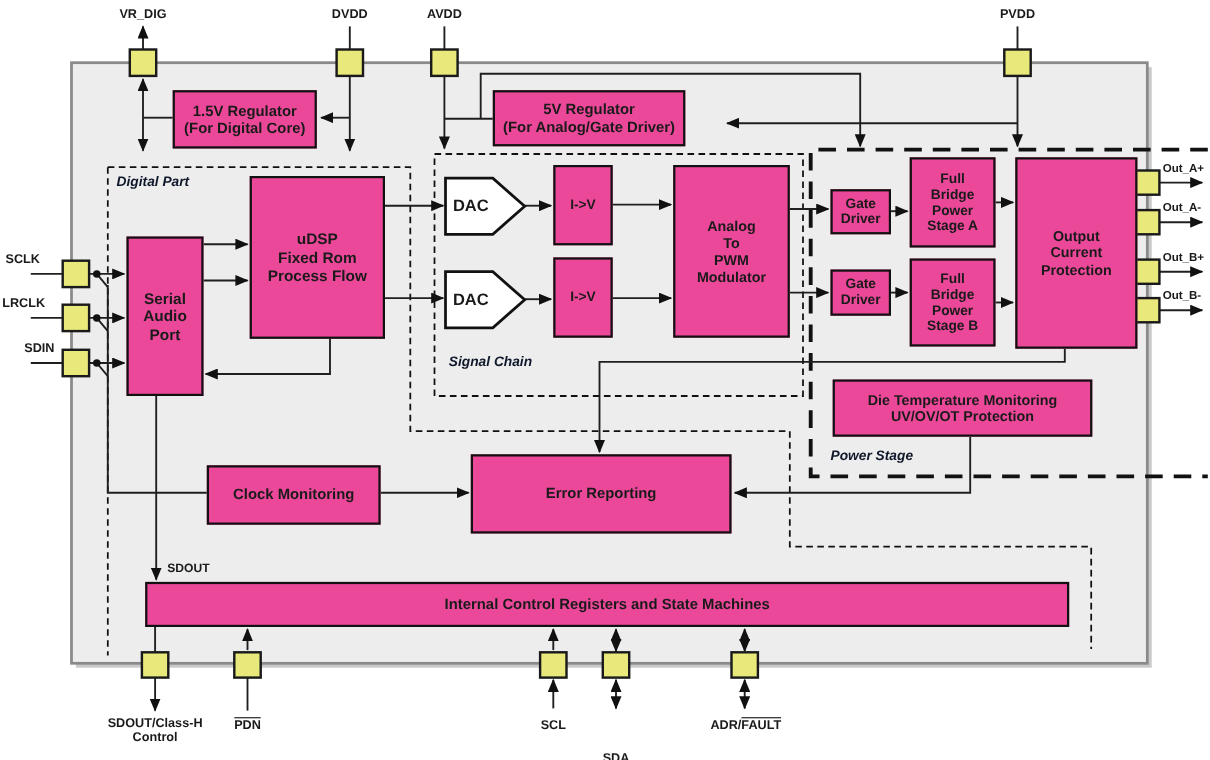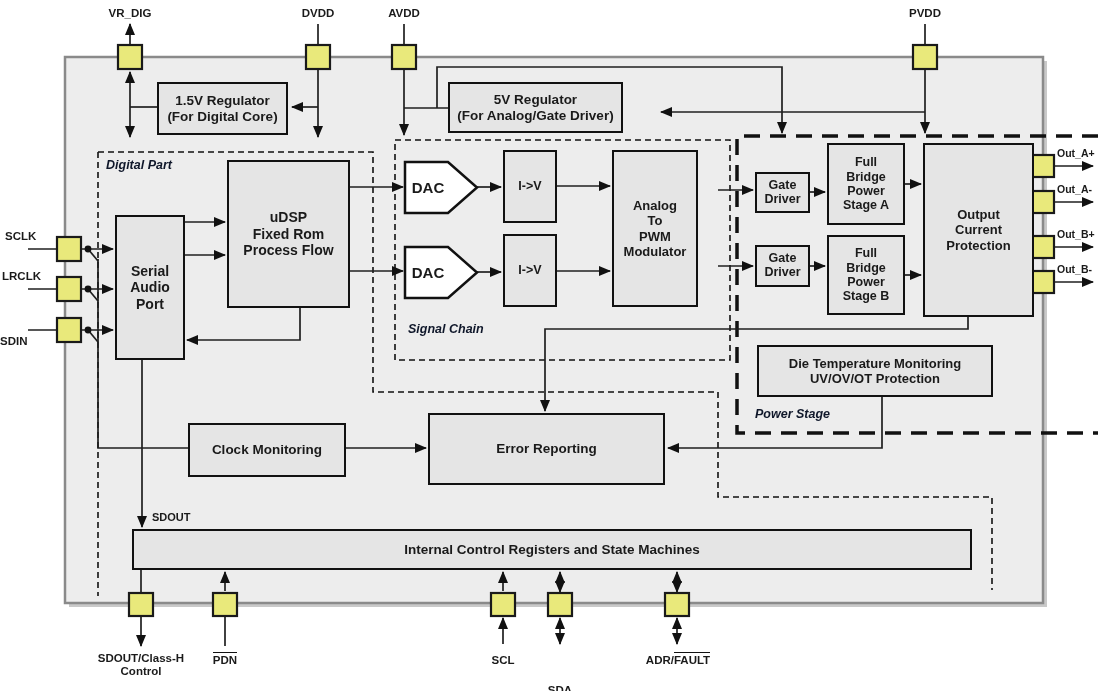--- a/index.html
+++ b/index.html
@@ -1,19 +1,19 @@
 <!DOCTYPE html>
 <html><head>
 <meta charset="utf-8">
 <style>
   html,body{margin:0;padding:0;background:#fff;}
   #stage{position:relative;width:1100px;height:691px;background:#fff;overflow:hidden;
          font-family:"Liberation Sans","DejaVu Sans",sans-serif;color:#1a1a1a;}
   #wires{position:absolute;left:0;top:0;z-index:1;}
-  .blk{position:absolute;z-index:3;background:#e5e5e5;border:2.5px solid #111;
+  .blk{position:absolute;z-index:3;background:#ec4899;border:2.5px solid #111;
        box-sizing:border-box;display:flex;align-items:center;justify-content:center;
        text-align:center;font-weight:bold;font-size:13px;line-height:1.18;}
   .ml{white-space:pre-line;}
   .lbl{position:absolute;z-index:4;font-weight:bold;font-size:11.5px;line-height:1.15;}
   .region-lbl{position:absolute;z-index:4;font-weight:bold;font-style:italic;font-size:12.5px;color:#0f172a;}
   .ctr{text-align:center;}
   .out-lbl{font-size:10.5px;}
   .ov{border-top:1.6px solid #111;padding-top:1px;display:inline-block;line-height:1.05;}
   .dactxt{position:absolute;z-index:3;font-weight:bold;font-size:15px;display:flex;
           align-items:center;justify-content:center;}
@@ -148,21 +148,21 @@
   <div class="blk ml" style="left:115px;top:215px;width:70px;height:145px;font-size:14px;">Serial
 Audio
 Port</div>
   <div class="blk ml" style="left:227px;top:160px;width:123px;height:148px;font-size:14px;">uDSP
 Fixed Rom
 Process Flow</div>
   <div class="dactxt" style="left:405px;top:162px;width:46px;height:51px;">DAC</div>
   <div class="dactxt" style="left:405px;top:247px;width:46px;height:51px;">DAC</div>
   <div class="blk" style="left:503px;top:150px;width:54px;height:73px;font-size:12.5px;">I-&gt;V</div>
   <div class="blk" style="left:503px;top:234px;width:54px;height:73px;font-size:12.5px;">I-&gt;V</div>
-  <div class="blk ml" style="left:612px;top:150px;width:86px;height:157px;">Analog
+  <div class="blk ml" style="left:612px;top:150px;width:106px;height:157px;">Analog
 To
 PWM
 Modulator</div>
   <div class="blk ml" style="left:755px;top:172px;width:55px;height:41px;font-size:12.5px;line-height:1.1;">Gate
 Driver</div>
   <div class="blk ml" style="left:755px;top:245px;width:55px;height:42px;font-size:12.5px;line-height:1.1;">Gate
 Driver</div>
   <div class="blk ml" style="left:827px;top:143px;width:78px;height:82px;font-size:12.5px;line-height:1.15;">Full
 Bridge
 Power
@@ -183,21 +183,21 @@
   <div class="region-lbl" style="left:106px;top:158px;">Digital Part</div>
   <div class="region-lbl" style="left:408px;top:322px;">Signal Chain</div>
   <div class="region-lbl" style="left:755px;top:407px;">Power Stage</div>
 
   <div class="lbl ctr" style="left:95px;top:7px;width:70px;">VR_DIG</div>
   <div class="lbl ctr" style="left:288px;top:7px;width:60px;">DVDD</div>
   <div class="lbl ctr" style="left:374px;top:7px;width:60px;">AVDD</div>
   <div class="lbl ctr" style="left:895px;top:7px;width:60px;">PVDD</div>
   <div class="lbl" style="left:5px;top:230px;">SCLK</div>
   <div class="lbl" style="left:2px;top:270px;">LRCLK</div>
-  <div class="lbl" style="left:0;top:311px;margin-top:24px;">SDIN</div>
+  <div class="lbl" style="left:22px;top:311px;">SDIN</div>
   <div class="lbl out-lbl" style="left:1057px;top:147px;">Out_A+</div>
   <div class="lbl out-lbl" style="left:1057px;top:183px;">Out_A-</div>
   <div class="lbl out-lbl" style="left:1057px;top:228px;">Out_B+</div>
   <div class="lbl out-lbl" style="left:1057px;top:263px;">Out_B-</div>
   <div class="lbl" style="left:152px;top:511px;font-size:11px;">SDOUT</div>
   <div class="lbl ctr ml" style="left:81px;top:652px;width:120px;">SDOUT/Class-H
 Control</div>
   <div class="lbl ctr" style="left:205px;top:652px;width:40px;">
     <span class="ov">PDN</span>
   </div>

